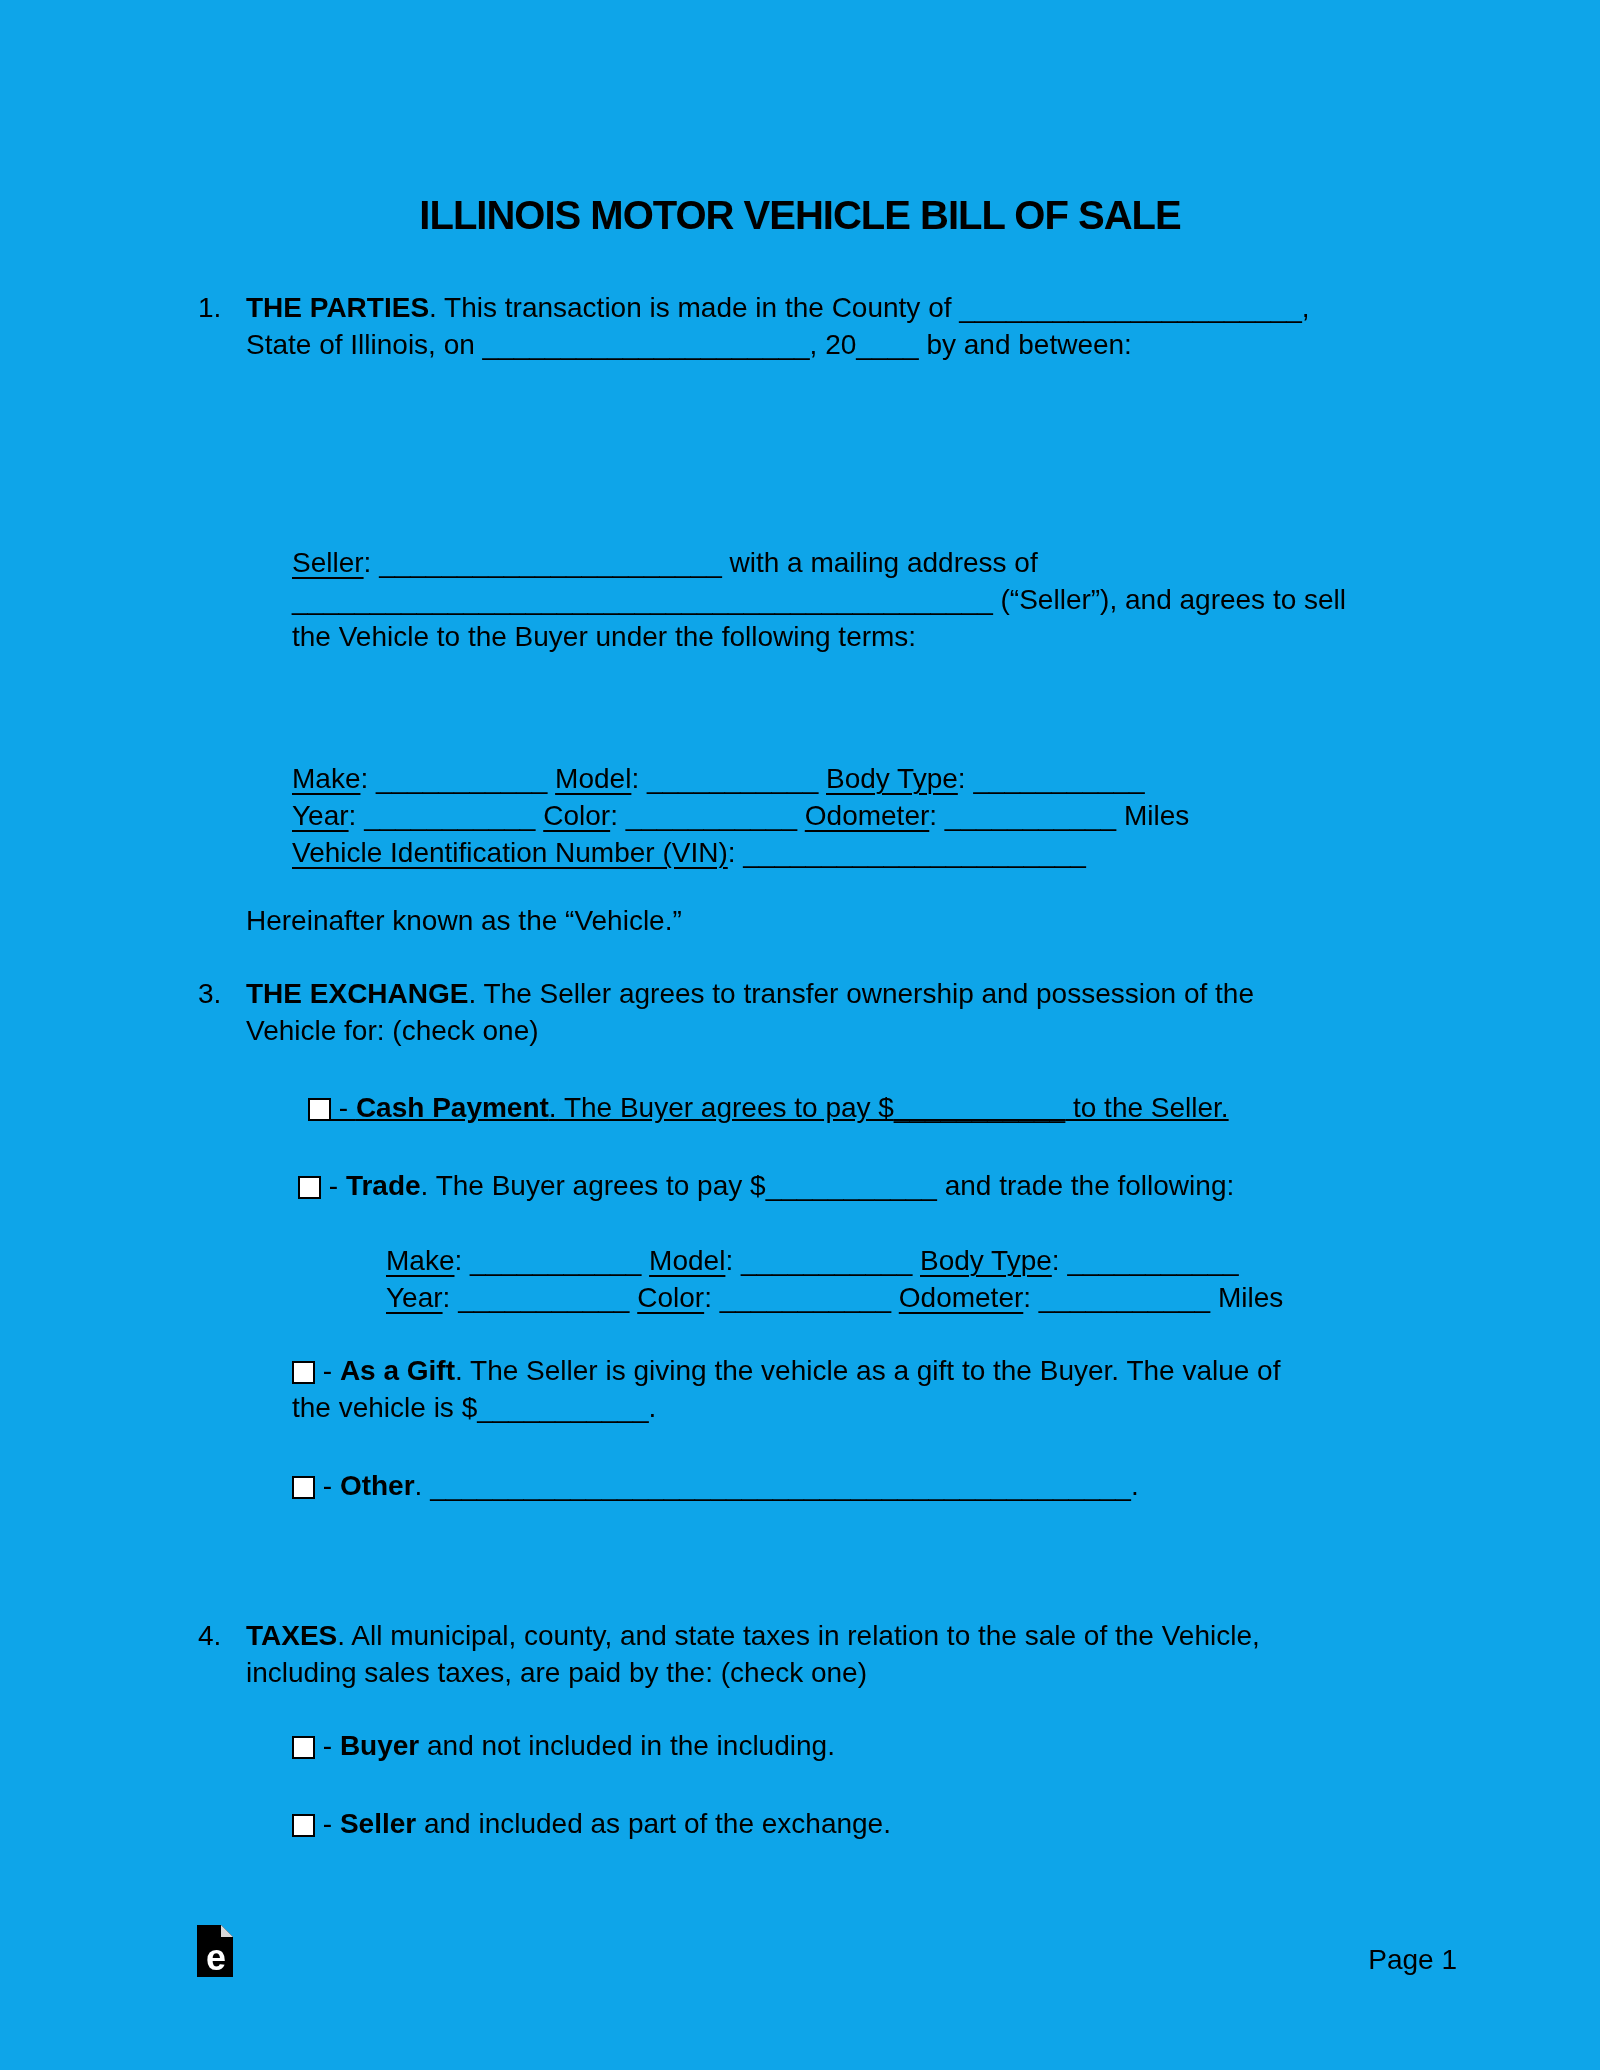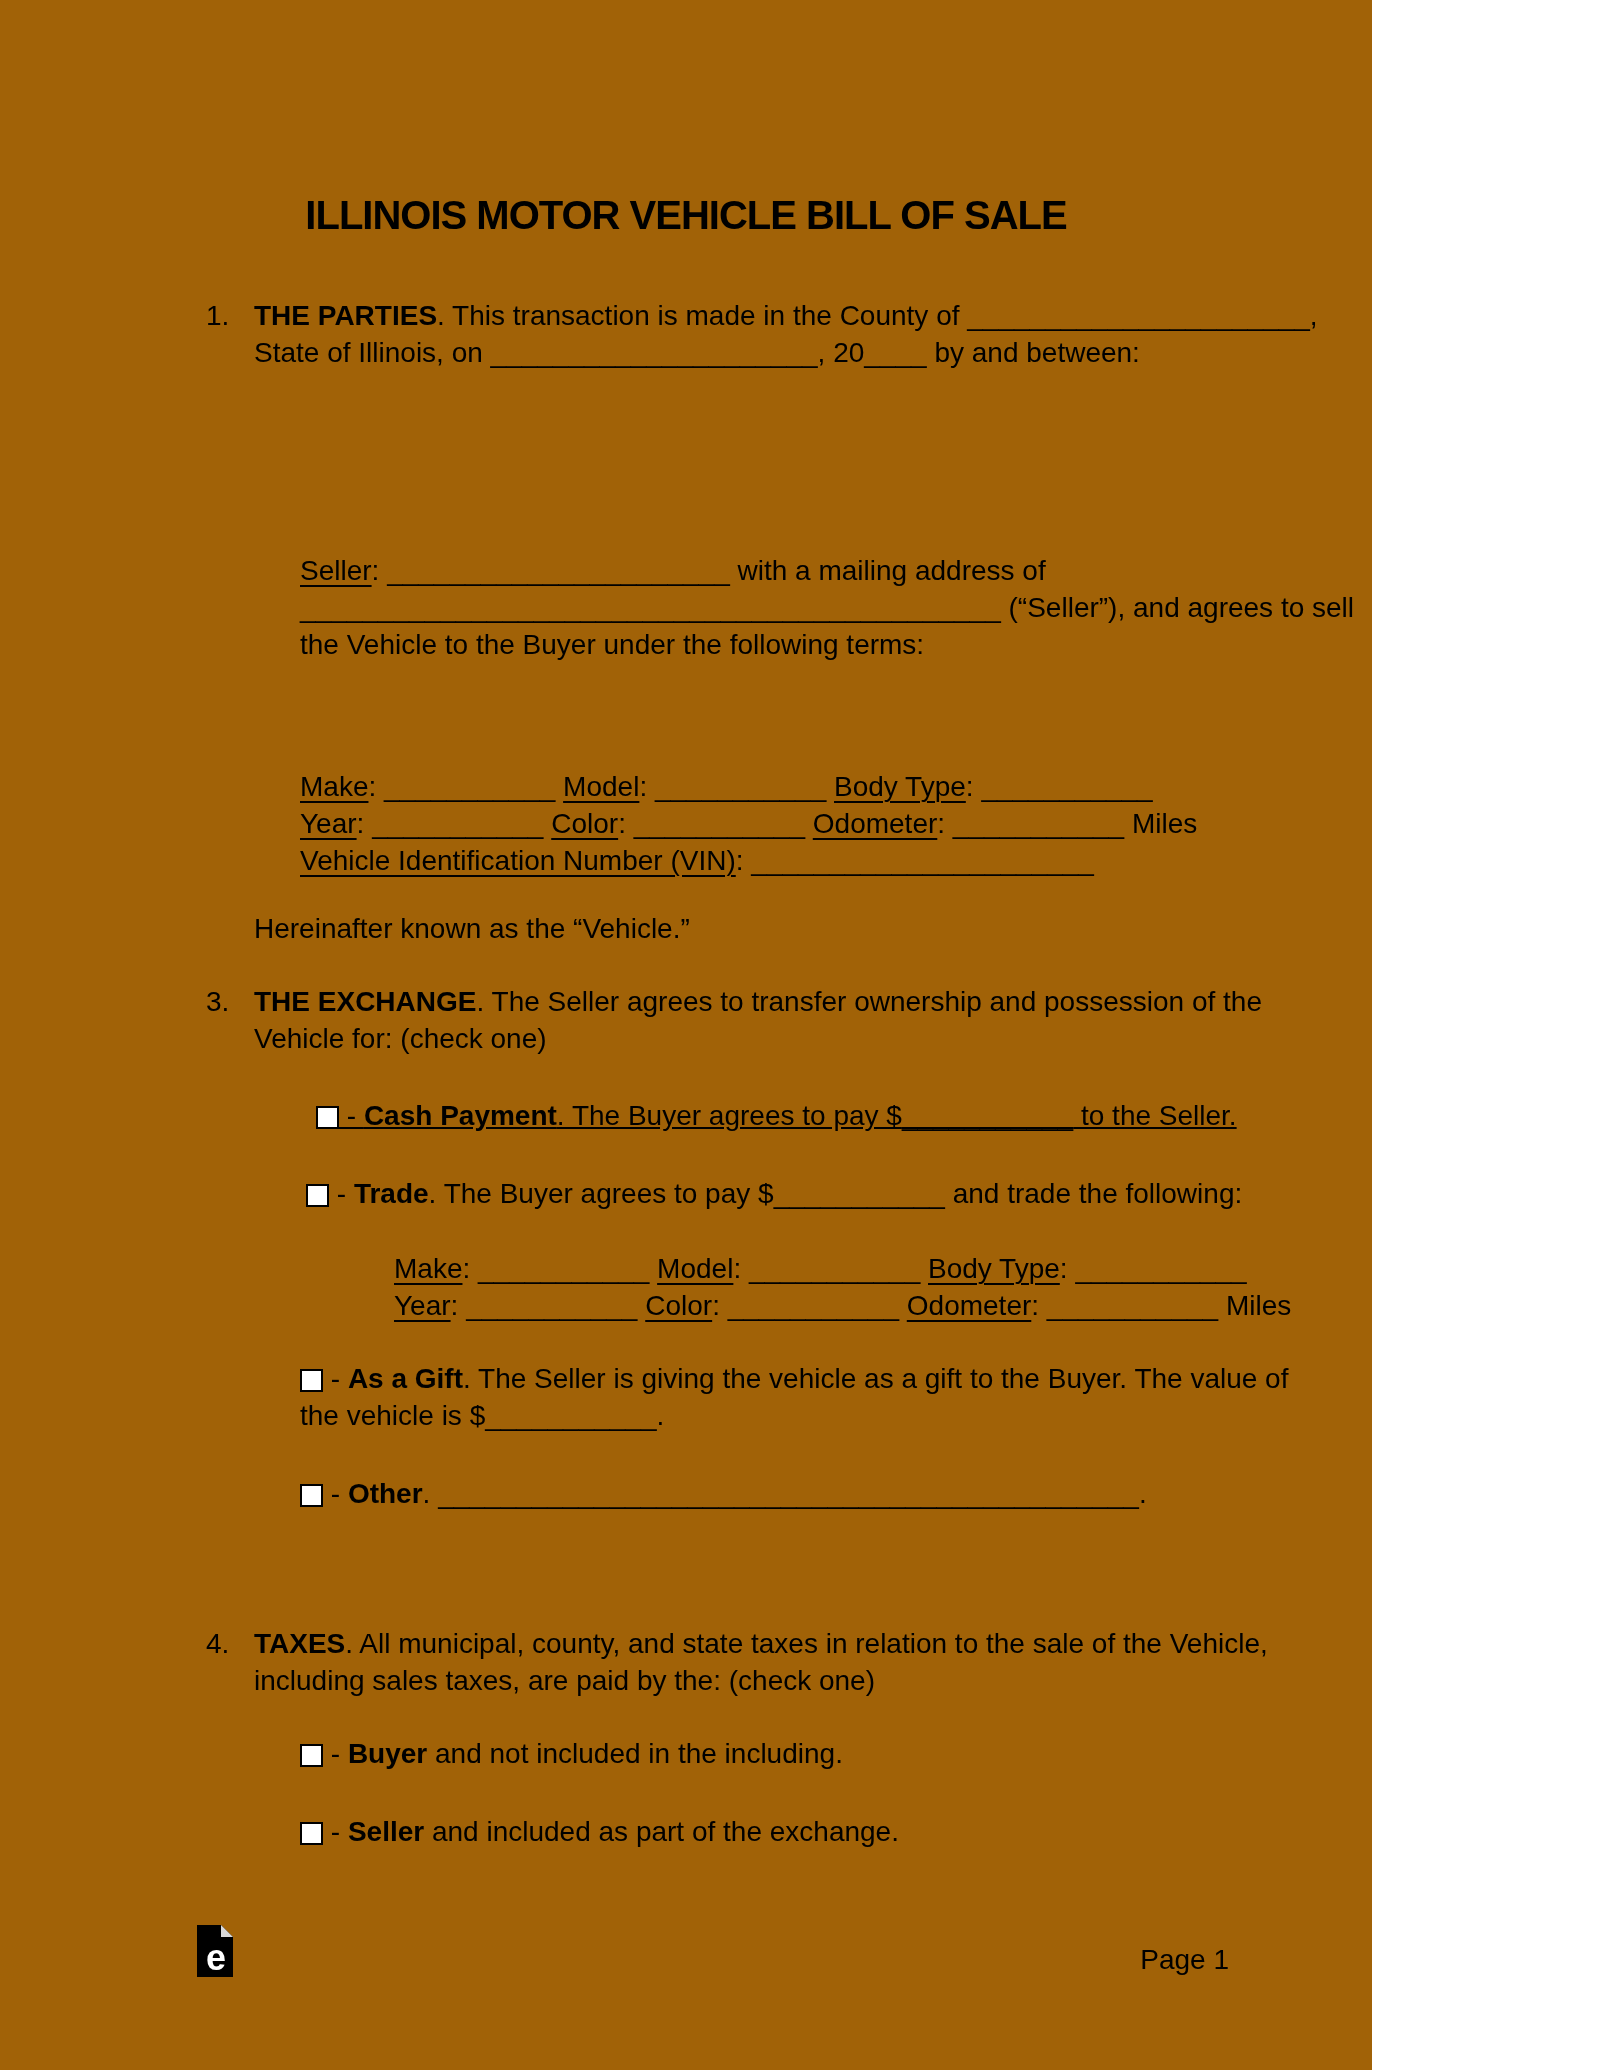--- a/index.html
+++ b/index.html
@@ -1,20 +1,20 @@
 <!DOCTYPE html>
 <html><head>
 <meta charset="utf-8">
 <style>
   html,body{margin:0;padding:0;background:#ffffff;}
-  .page{position:relative;width:1372px;height:2070px;background:#a16207;overflow:hidden;
+  .page{position:relative;width:1600px;height:2070px;background:#0ea5e9;overflow:hidden;
         font-family:"Liberation Sans",sans-serif;font-size:28px;line-height:37px;color:#000;}
   .title{position:absolute;left:0;top:192px;width:100%;text-align:center;margin:0;
          font-weight:bold;font-size:40px;line-height:46px;letter-spacing:-1px;}
-  .blk{position:absolute;margin:16px;white-space:nowrap;}
+  .blk{position:absolute;margin:8px;white-space:nowrap;}
   .hang{padding-left:48px;}
   .num{display:inline-block;width:48px;margin-left:-48px;}
   .b{font-weight:bold;}
   .ul{text-decoration:underline;text-decoration-thickness:2px;text-underline-offset:5px;}
   .cb{display:inline-block;width:19px;height:19px;border:2.5px solid #000;vertical-align:-4px;background:#fff;}
   .logo{position:absolute;left:197px;top:1925px;width:36px;height:52px;}
   .pagenum{position:absolute;top:1941px;right:143px;margin:0;}
 </style>
 </head>
 <body>

